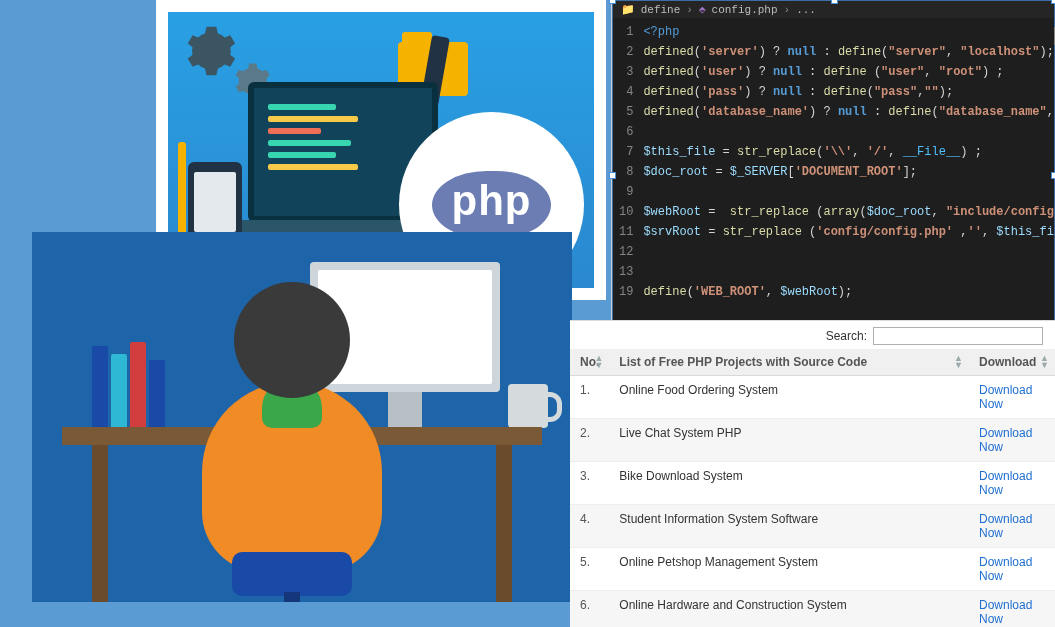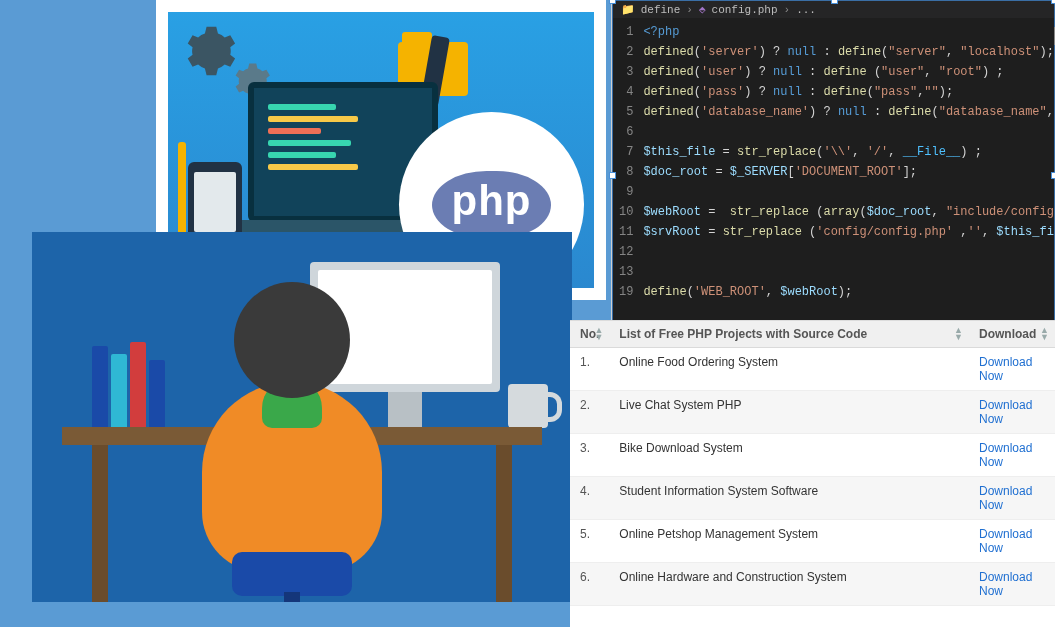--- a/index.html
+++ b/index.html
@@ -87,21 +87,21 @@
 .selection-handles{position:absolute;inset:-4px;pointer-events:none;}
 .sh{position:absolute;width:7px;height:7px;background:#fff;border:1px solid #4a90d9;}
 .sh.tl{left:0;top:0}.sh.tm{left:50%;top:0;margin-left:-3px}.sh.tr{right:0;top:0}
 .sh.ml{left:0;top:50%;margin-top:-3px}.sh.mr{right:0;top:50%;margin-top:-3px}
 .sh.bl{left:0;bottom:0}.sh.bm{left:50%;bottom:0;margin-left:-3px}.sh.br{right:0;bottom:0}
 .crumbs{background:#252526;color:#bdbdbd;font-size:11px;padding:2px 8px;display:flex;gap:6px;align-items:center;}
 .crumbs .sep{color:#888;}
 .gut-code{display:flex;height:calc(100% - 18px);overflow:hidden;}
 .gutter{background:#1e1e1e;color:#858585;text-align:right;padding:4px 10px 4px 6px;user-select:none;line-height:20px;}
 .code{padding:4px 0;line-height:20px;white-space:pre;overflow:hidden;flex:1;}
-.tok-kw{color:#569cd6;} .tok-fn{color:#dcdcaa;} .tok-str{color:#ce9178;} .tok-var{color:#9cdcfe;} .tok-mag{color:#4fc1ff;}
+.tok-kw{color:#569cd6;font-weight:bold;} .tok-fn{color:#dcdcaa;} .tok-str{color:#ce9178;font-weight:bold;} .tok-var{color:#9cdcfe;} .tok-mag{color:#4fc1ff;}
 .tok-punc{color:#d4d4d4;} .tok-php{color:#569cd6;}
 
 
 .proj{
   position:absolute; left:570px; top:320px; right:0; bottom:0;
   background:#fff; font-size:12px; color:#333;
   border-top:1px solid #dcdcdc;
 }
 .search-row{display:flex;justify-content:flex-end;align-items:center;padding:6px 12px 4px;gap:6px;}
 .search-row input{width:170px;height:18px;border:1px solid #b0b0b0;font-size:11px;padding:0 4px;}
@@ -208,20 +208,24 @@
         <div>11</div>
         <div>12</div>
         <div>13</div>
         <div>19</div>
       </div>
     <div class="code" id="code"><div><span class="tok-php">&lt;?php</span></div><div><span class="tok-fn">defined</span><span class="tok-punc">(</span><span class="tok-str">'server'</span><span class="tok-punc">) ? </span><span class="tok-kw">null</span><span class="tok-punc"> : </span><span class="tok-fn">define</span><span class="tok-punc">(</span><span class="tok-str">"server"</span><span class="tok-punc">, </span><span class="tok-str">"localhost"</span><span class="tok-punc">);</span></div><div><span class="tok-fn">defined</span><span class="tok-punc">(</span><span class="tok-str">'user'</span><span class="tok-punc">) ? </span><span class="tok-kw">null</span><span class="tok-punc"> : </span><span class="tok-fn">define</span><span class="tok-punc"> (</span><span class="tok-str">"user"</span><span class="tok-punc">, </span><span class="tok-str">"root"</span><span class="tok-punc">) ;</span></div><div><span class="tok-fn">defined</span><span class="tok-punc">(</span><span class="tok-str">'pass'</span><span class="tok-punc">) ? </span><span class="tok-kw">null</span><span class="tok-punc"> : </span><span class="tok-fn">define</span><span class="tok-punc">(</span><span class="tok-str">"pass"</span><span class="tok-punc">,</span><span class="tok-str">""</span><span class="tok-punc">);</span></div><div><span class="tok-fn">defined</span><span class="tok-punc">(</span><span class="tok-str">'database_name'</span><span class="tok-punc">) ? </span><span class="tok-kw">null</span><span class="tok-punc"> : </span><span class="tok-fn">define</span><span class="tok-punc">(</span><span class="tok-str">"database_name"</span><span class="tok-punc">, </span></div><div>&nbsp;</div><div><span class="tok-var">$this_file</span><span class="tok-punc"> = </span><span class="tok-fn">str_replace</span><span class="tok-punc">(</span><span class="tok-str">'\\'</span><span class="tok-punc">, </span><span class="tok-str">'/'</span><span class="tok-punc">, </span><span class="tok-mag">__File__</span><span class="tok-punc">) ;</span></div><div><span class="tok-var">$doc_root</span><span class="tok-punc"> = </span><span class="tok-var">$_SERVER</span><span class="tok-punc">[</span><span class="tok-str">'DOCUMENT_ROOT'</span><span class="tok-punc">];</span></div><div>&nbsp;</div><div><span class="tok-var">$webRoot</span><span class="tok-punc"> =  </span><span class="tok-fn">str_replace</span><span class="tok-punc"> (</span><span class="tok-fn">array</span><span class="tok-punc">(</span><span class="tok-var">$doc_root</span><span class="tok-punc">, </span><span class="tok-str">"include/config.php"</span></div><div><span class="tok-var">$srvRoot</span><span class="tok-punc"> = </span><span class="tok-fn">str_replace</span><span class="tok-punc"> (</span><span class="tok-str">'config/config.php'</span><span class="tok-punc"> ,</span><span class="tok-str">''</span><span class="tok-punc">, </span><span class="tok-var">$this_file</span></div><div>&nbsp;</div><div>&nbsp;</div><div><span class="tok-fn">define</span><span class="tok-punc">(</span><span class="tok-str">'WEB_ROOT'</span><span class="tok-punc">, </span><span class="tok-var">$webRoot</span><span class="tok-punc">);</span></div></div>
   </div>
 </div>
 
 <div class="proj">
+  <div class="search-row">
+    <span>Search:</span>
+    <input type="text" value="" style="">
+  </div>
   <table class="tbl">
     <thead>
         <tr>
       <th class="num"><span>No.</span><span class="sort">▲<br>▼</span></th>
       <th><span>List of Free PHP Projects with Source Code</span><span class="sort">▲<br>▼</span></th>
       <th class="dlcol"><span>Download</span><span class="sort">▲<br>▼</span></th>
     </tr>
       </thead>
     <tbody id="proj-body">
         <tr>

